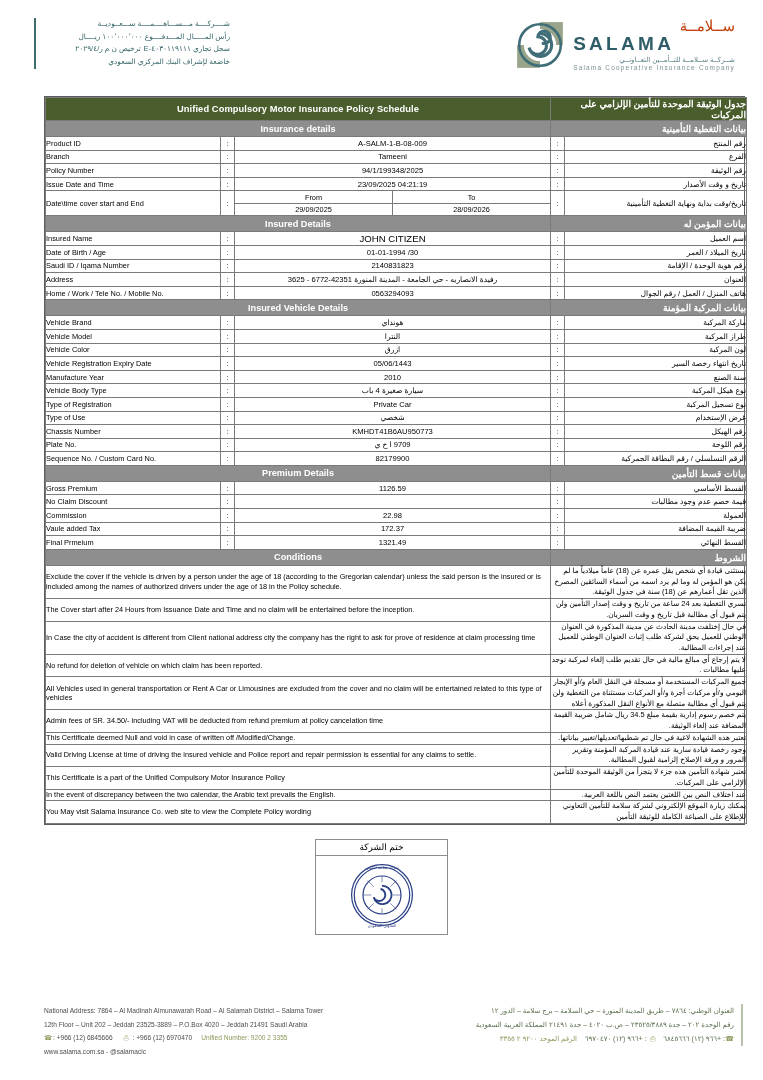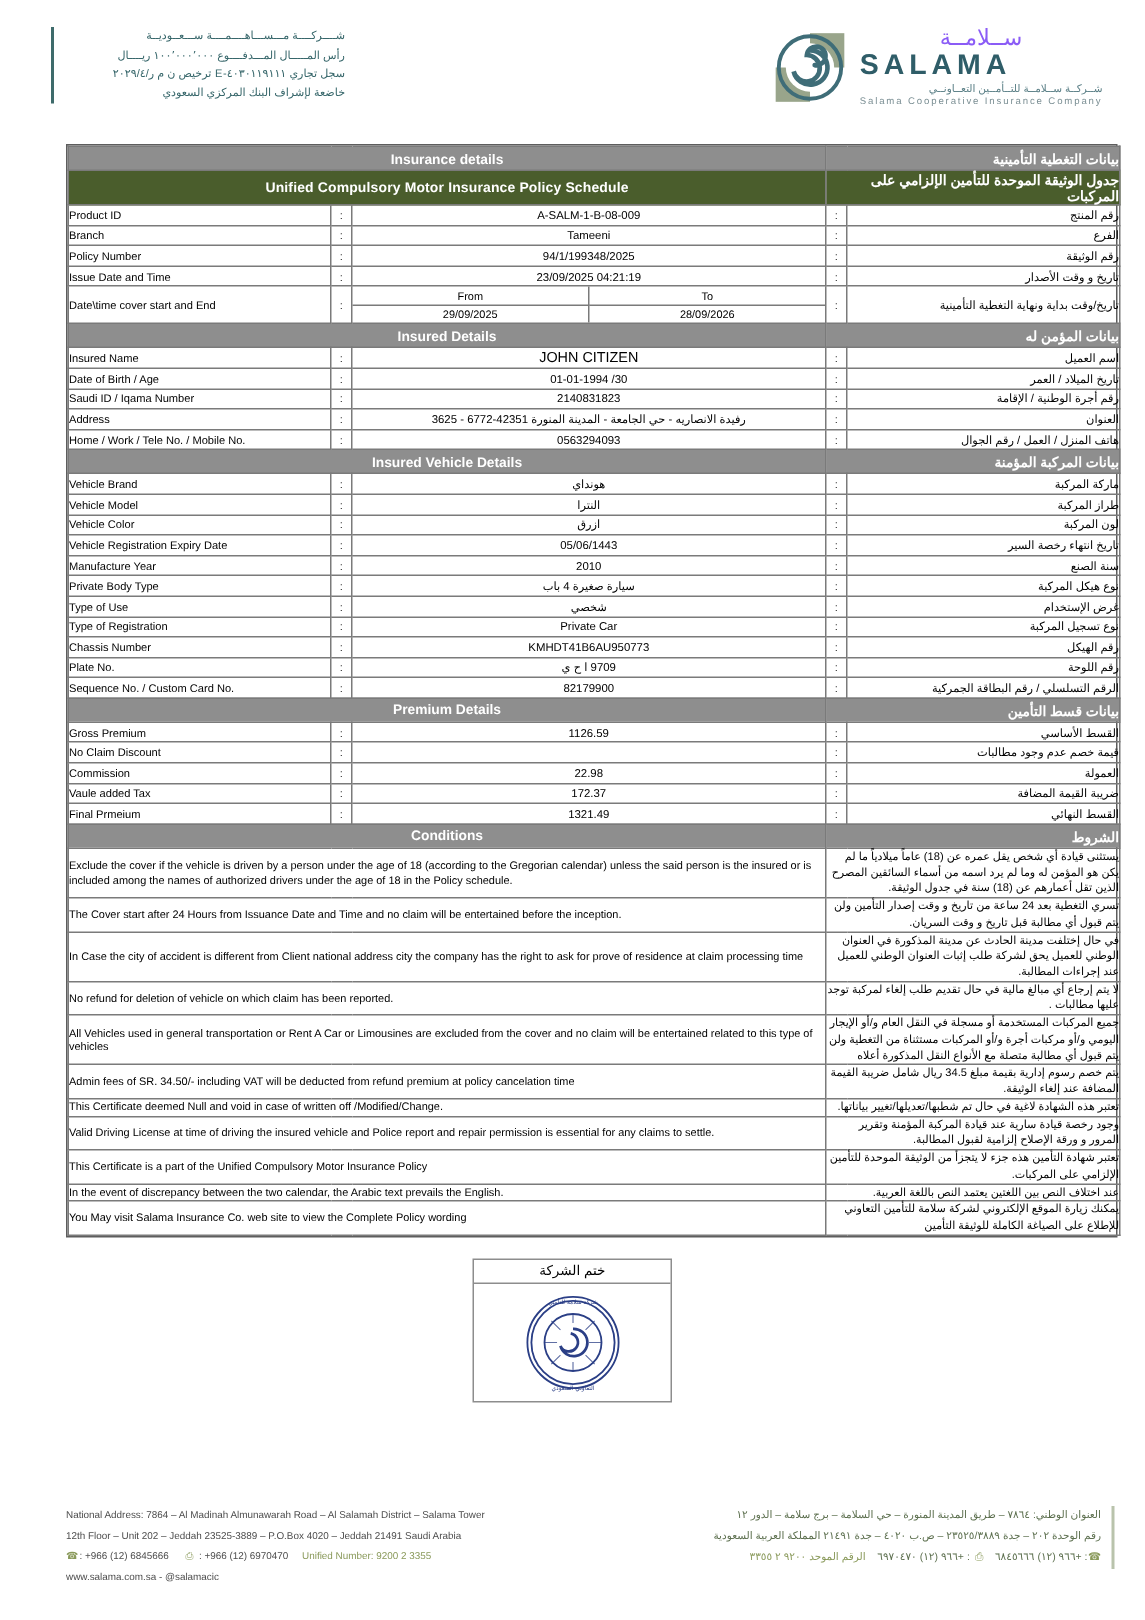--- a/index.html
+++ b/index.html
@@ -39,22 +39,22 @@
 
   .lh-logo {
     display: flex;
     align-items: center;
     gap: 7px;
     padding-right: 6px;
   }
   .lh-mark { width: 52px; height: 52px; flex: none; }
   .lh-words { line-height: 1; }
   .lh-ar-big {
-    font-size: 15px; color: #8b5cf6; letter-spacing: 3px;
-    direction: rtl; text-align: center;
+    font-size: 15px; color: #c2410c; letter-spacing: 3px;
+    direction: rtl; text-align: right;
   }
   .lh-en-big {
     font-size: 19px; color: #2f5d68; letter-spacing: 3.3px;
     font-weight: 700; margin-top: 1px;
   }
   .lh-ar-sm {
     font-size: 7px; color: #5a7f86; letter-spacing: 1.4px;
     direction: rtl; text-align: right; margin-top: 3px;
   }
   .lh-en-sm {
@@ -224,26 +224,26 @@
   <table class="doc">
     <colgroup>
       <col style="width:175px">
         <col style="width:14px">
         <col style="width:316px">
       <col style="width:14px">
         <col style="width:182px">
     </colgroup>
     <tbody id="doc-body">
         <tr>
+          <td class="bar-green" colspan="3">Unified Compulsory Motor Insurance Policy Schedule</td>
+          <td class="bar-green ar" colspan="2">جدول الوثيقة الموحدة للتأمين الإلزامي على المركبات</td>
+        </tr>
+        <tr>
           <td class="bar-grey" colspan="3">Insurance details</td>
           <td class="bar-grey ar" colspan="2">بيانات التغطية التأمينية</td>
-        </tr>
-        <tr>
-          <td class="bar-green" colspan="3">Unified Compulsory Motor Insurance Policy Schedule</td>
-          <td class="bar-green ar" colspan="2">جدول الوثيقة الموحدة للتأمين الإلزامي على المركبات</td>
         </tr>
         <tr>
           <td class="lbl-en">Product ID</td>
           <td class="colon">:</td>
           <td class="val">A-SALM-1-B-08-009</td>
           <td class="colon">:</td>
           <td class="lbl-ar">رقم المنتج</td>
         </tr>
         <tr>
           <td class="lbl-en">Branch</td>
@@ -302,21 +302,21 @@
           <td class="colon">:</td>
           <td class="val">01-01-1994 /30</td>
           <td class="colon">:</td>
           <td class="lbl-ar">تاريخ الميلاد / العمر</td>
         </tr>
         <tr>
           <td class="lbl-en">Saudi ID / Iqama Number</td>
           <td class="colon">:</td>
           <td class="val">2140831823</td>
           <td class="colon">:</td>
-          <td class="lbl-ar">رقم أجرة الوطنية / الإقامة</td>
+          <td class="lbl-ar">رقم هوية الوحدة / الإقامة</td>
         </tr>
         <tr>
           <td class="lbl-en">Address</td>
           <td class="colon">:</td>
           <td class="val arv">رفيدة الانصاريه - حي الجامعة - المدينة المنورة 42351-6772 - 3625</td>
           <td class="colon">:</td>
           <td class="lbl-ar">العنوان</td>
         </tr>
         <tr>
           <td class="lbl-en">Home / Work / Tele No. / Mobile No.</td>
@@ -358,39 +358,39 @@
           <td class="lbl-ar">تاريخ انتهاء رخصة السير</td>
         </tr>
         <tr>
           <td class="lbl-en">Manufacture Year</td>
           <td class="colon">:</td>
           <td class="val">2010</td>
           <td class="colon">:</td>
           <td class="lbl-ar">سنة الصنع</td>
         </tr>
         <tr>
-          <td class="lbl-en">Private Body Type</td>
+          <td class="lbl-en">Vehicle Body Type</td>
           <td class="colon">:</td>
           <td class="val arv">سيارة صغيرة 4 باب</td>
           <td class="colon">:</td>
           <td class="lbl-ar">نوع هيكل المركبة</td>
         </tr>
         <tr>
+          <td class="lbl-en">Type of Registration</td>
+          <td class="colon">:</td>
+          <td class="val">Private Car</td>
+          <td class="colon">:</td>
+          <td class="lbl-ar">نوع تسجيل المركبة</td>
+        </tr>
+        <tr>
           <td class="lbl-en">Type of Use</td>
           <td class="colon">:</td>
           <td class="val arv">شخصي</td>
           <td class="colon">:</td>
           <td class="lbl-ar">غرض الإستخدام</td>
-        </tr>
-        <tr>
-          <td class="lbl-en">Type of Registration</td>
-          <td class="colon">:</td>
-          <td class="val">Private Car</td>
-          <td class="colon">:</td>
-          <td class="lbl-ar">نوع تسجيل المركبة</td>
         </tr>
         <tr>
           <td class="lbl-en">Chassis Number</td>
           <td class="colon">:</td>
           <td class="val">KMHDT41B6AU950773</td>
           <td class="colon">:</td>
           <td class="lbl-ar">رقم الهيكل</td>
         </tr>
         <tr>
           <td class="lbl-en">Plate No.</td>

